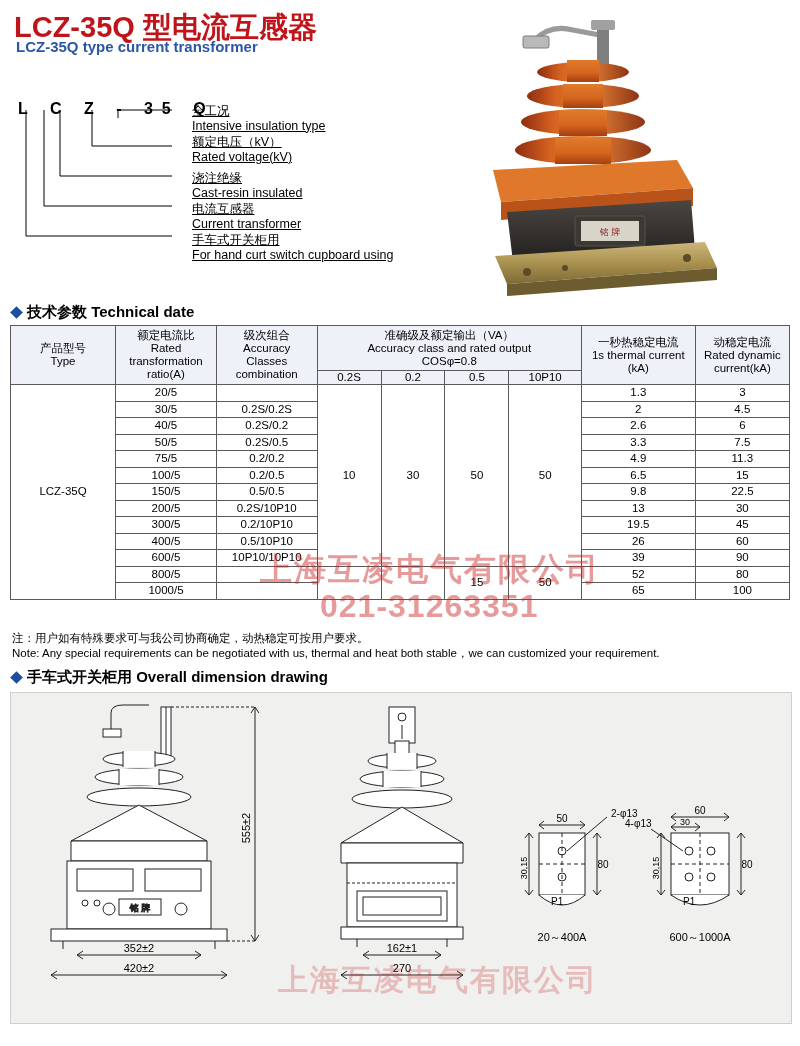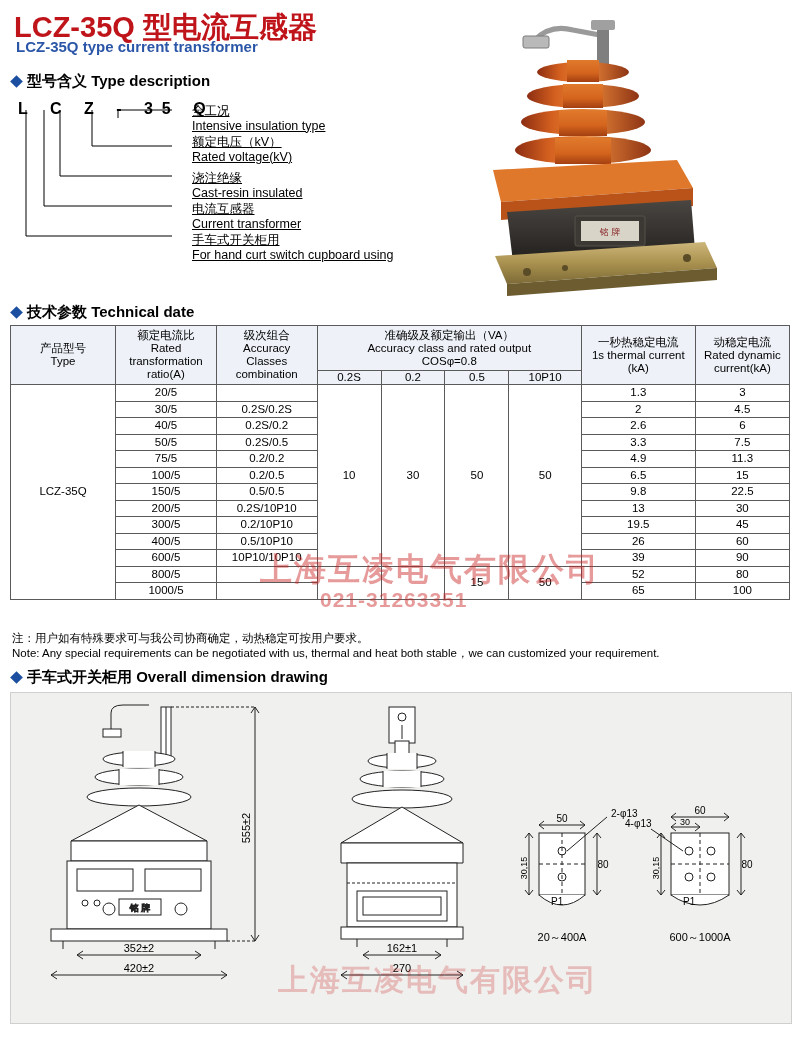--- a/index.html
+++ b/index.html
@@ -70,35 +70,32 @@
     background:#f0f0ee;border:1px solid #cfcfcf;
   }
   .wm{
     position:absolute;
     color:rgba(200,30,30,0.45);
     font-weight:bold;
     white-space:nowrap;
     pointer-events:none;
   }
   .wm1{left:260px;top:548px;font-size:32px;letter-spacing:2px;}
-  .wm2{left:320px;top:588px;font-size:21px;letter-spacing:1px;}
+  .wm2{left:320px;top:588px;font-size:32px;letter-spacing:1px;}
   .wm3{left:278px;top:960px;font-size:30px;letter-spacing:2px;opacity:.55;}
   svg{display:block;}
 </style>
 </head>
 <body>
 
 <div class="page">
 
   <div class="title-zh">LCZ-35Q 型电流互感器</div>
   <div class="title-en">LCZ-35Q type current transformer</div>
 
-  <div class="sec-head" style="left:12px;top:72px;">
-    <span class="diamond"></span><span>型号含义</span>&nbsp;<span>Type description</span>
-  </div>
 
   <div class="typecode">L C Z - 35 Q</div>
 
   <svg class="leader-lines" width="460" height="290">
 
     <g stroke="#000" stroke-width="1" fill="none">
 
       <path d="M118,118 L118,110 L172,110"></path>
 
       <path d="M92,146 L92,110 M92,146 L172,146"></path>

